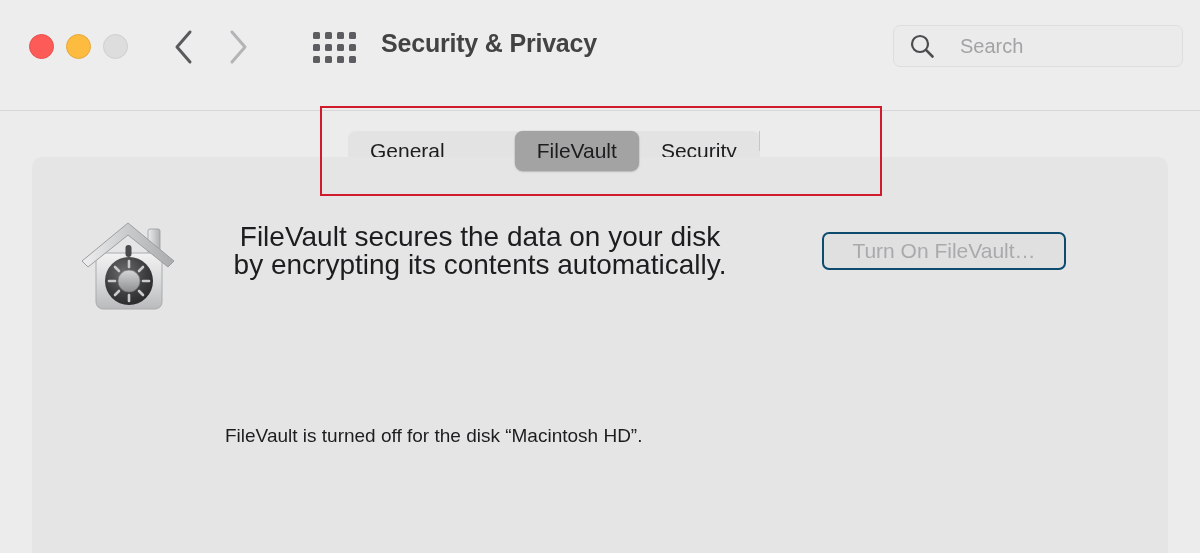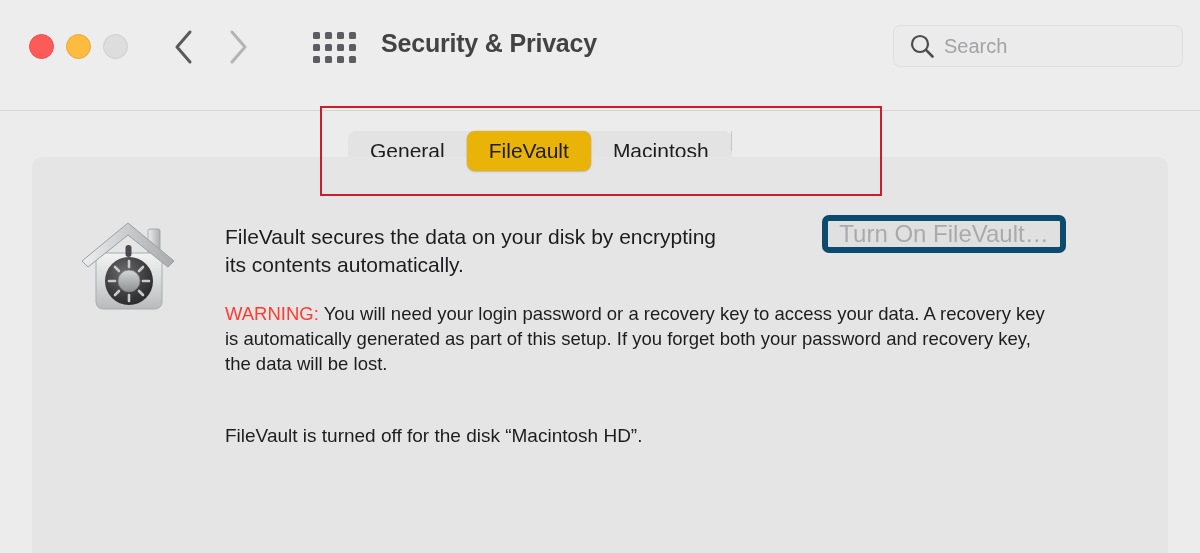--- a/index.html
+++ b/index.html
@@ -87,20 +87,21 @@
     position: absolute;
     left: 893px; top: 25px;
     width: 290px; height: 42px;
     background: #ebebec;
     border: 1px solid #dededf;
     border-radius: 7px;
     box-sizing: border-box;
     display: flex;
     align-items: center;
     padding-left: 14px;
+    gap: 16px;
   }
   .search-icon { width: 28px; height: 28px; flex: none; }
   .search-placeholder {
     font-size: 20px;
     color: #a3a3a5;
     margin-left: 8px;
     white-space: nowrap;
   }
 
   
@@ -129,23 +130,24 @@
     justify-content: center;
     padding: 0 22px;
     font-size: 21px;
     color: #1d1d1f;
     border-radius: 8px;
     box-sizing: border-box;
     white-space: nowrap;
     cursor: default;
   }
   .seg.selected {
-    background: #eab308;
+    background: #a3a3a3;
     box-shadow: 0 0 0 0.5px rgba(0,0,0,0.10), 0 1px 2px rgba(0,0,0,0.16);
     z-index: 2;
+    margin-left: 48px;
   }
   .seg-divider {
     width: 1px;
     height: 20px;
     background: #c6c6c6;
     flex: none;
   }
 
   .annot-box {
     position: absolute;
@@ -170,23 +172,24 @@
   .fv-icon {
     position: absolute;
     left: 44px; top: 58px;
     width: 110px; height: 105px;
   }
 
   .desc {
     position: absolute;
     left: 193px; top: 66px;
     width: 510px;
-    font-size: 21px;
+    font-size: 28px;
     line-height: 28px;
     color: #1d1d1f;
+    text-align: center;
   }
 
   .warning {
     position: absolute;
     left: 193px; top: 144px;
     width: 835px;
     font-size: 18.5px;
     line-height: 25px;
     color: #1d1d1f;
   }
@@ -198,30 +201,30 @@
     position: absolute;
     left: 193px; top: 265px;
     width: 700px;
     font-size: 19px;
     line-height: 28px;
     color: #1d1d1f;
   }
 
   .turnon-btn {
     position: absolute;
-    left: 790px; top: 58px;
+    left: 790px; top: 75px;
     width: 244px; height: 38px;
     background: #e0e0e0;
-    border: 6px solid #0c4a6e;
+    border: 2px solid #0c4a6e;
     border-radius: 7px;
     box-sizing: border-box;
     display: flex;
     align-items: center;
     justify-content: center;
-    font-size: 24px;
+    font-size: 21px;
     color: #aaaaac;
     white-space: nowrap;
     cursor: default;
   }
 </style>
 </head>
 <body>
 
 <div class="toolbar">
 
@@ -269,21 +272,21 @@
       </svg>
     </span>
     <span class="search-placeholder">Search</span>
   </div>
 </div>
 
 <div class="tabbar-area">
   <div class="segmented">
     <div class="seg">General</div>
     <div class="seg selected">FileVault</div>
-    <div class="seg">Macintosh</div>
+    <div class="seg">Security</div>
     <div class="seg-divider"></div>
   </div>
 </div>
 
 <div class="annot-box"></div>
 
 <div class="panel">
 
   <span class="fv-icon">
     <svg width="110" height="105" viewBox="0 0 110 105" fill="none">
@@ -333,18 +336,17 @@
         <path d="M33 66 L39 66"></path>
         <path d="M39 52 L43 56"></path>
       </g>
 
       <circle cx="53" cy="66" r="11" fill="url(#knobG)" stroke="#75777a" stroke-width="0.8"></circle>
     </svg>
   </span>
 
   <div class="desc">FileVault secures the data on your disk by encrypting its contents automatically.</div>
 
-  <div class="warning"><span class="wlabel">WARNING:</span><span> You will need your login password or a recovery key to access your data. A recovery key is automatically generated as part of this setup. If you forget both your password and recovery key, the data will be lost.</span></div>
 
   <div class="status">FileVault is turned off for the disk “Macintosh HD”.</div>
 
   <div class="turnon-btn">Turn On FileVault…</div>
 </div>
 
 </body></html>

